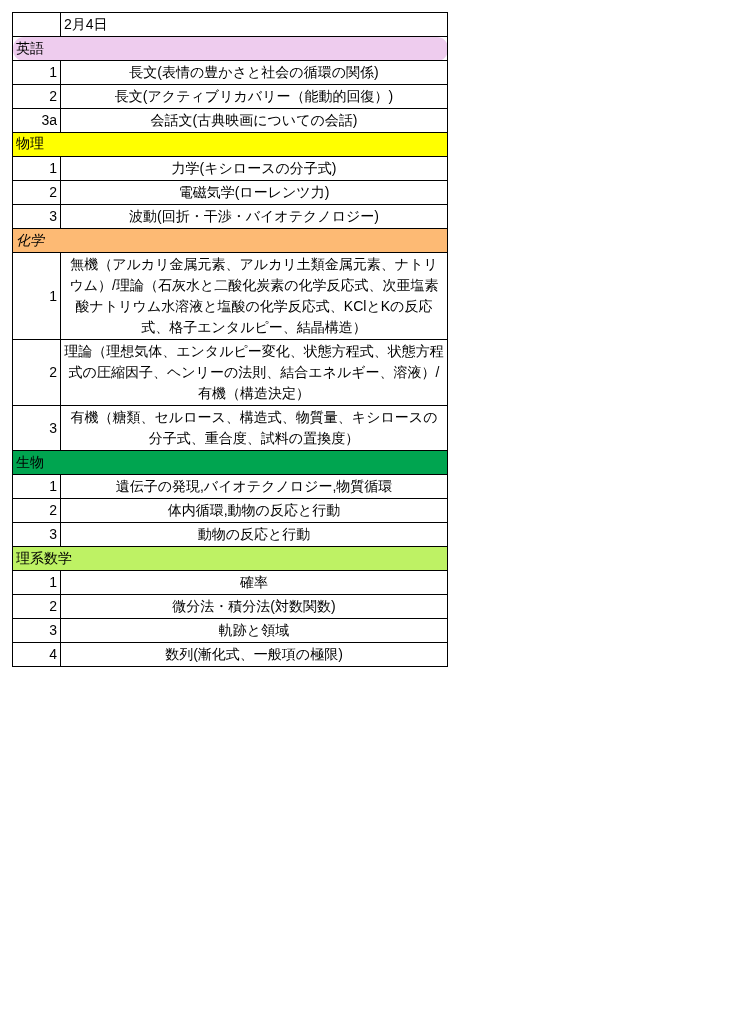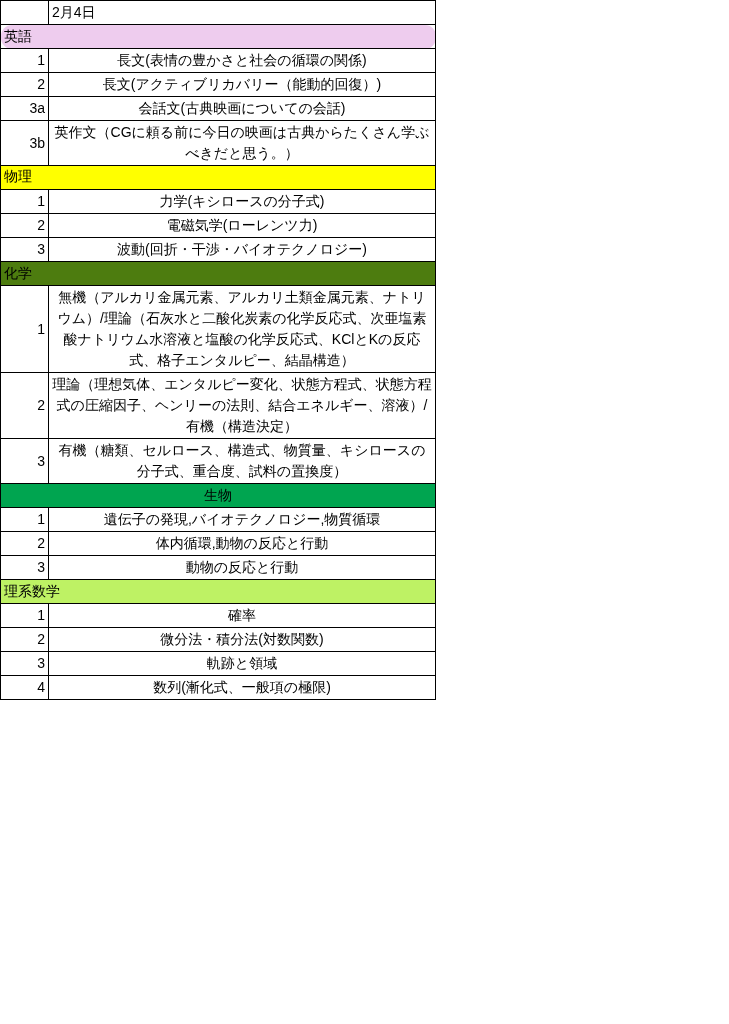--- a/index.html
+++ b/index.html
@@ -8,21 +8,21 @@
     background: #ffffff;
   }
   body {
     width: 729px;
     height: 1024px;
     font-family: "Liberation Sans", sans-serif;
     color: #000000;
   }
   .sheet {
     padding: 0;
-    margin: 0;
+    margin: 12px;
   }
   table.exam-table {
     border-collapse: collapse;
     table-layout: fixed;
     width: 435px;
     margin: 0;
   }
   table.exam-table td {
     border: 1px solid #000000;
     font-size: 14px;
@@ -45,22 +45,22 @@
   td.subject {
     font-weight: normal;
     text-align: left;
     padding-left: 3px;
   }
   .date-row td.body {
     text-align: left;
   }
   tr.subject-english td { background: #eeccee; border-radius: 11px; }
   tr.subject-physics td { background: #ffff00; font-family: Liberation Mono, monospace; }
-  tr.subject-chemistry td { background: #4d7c0f; }
-  tr.subject-biology td { background: #00a550; text-align: center; }
+  tr.subject-chemistry td { background: #fdba74; font-style: italic; }
+  tr.subject-biology td { background: #00a550; }
   tr.subject-math td { background: #bef264; }
   .tall { line-height: 1.55; }
 </style>
 </head>
 <body>
 
 <div class="sheet">
   <table class="exam-table">
     <colgroup>
       <col class="col-num">
@@ -80,24 +80,20 @@
         <td class="num">1</td>
         <td class="body">長文(表情の豊かさと社会の循環の関係)</td>
       </tr>
       <tr>
         <td class="num">2</td>
         <td class="body tall">長文(アクティブリカバリー（能動的回復）)</td>
       </tr>
       <tr>
         <td class="num">3a</td>
         <td class="body">会話文(古典映画についての会話)</td>
-      </tr>
-      <tr>
-        <td class="num">3b</td>
-        <td class="body tall">英作文（CGに頼る前に今日の映画は古典からたくさん学ぶべきだと思う。）</td>
       </tr>
 
       <tr class="subject-physics">
         <td class="subject" colspan="2">物理</td>
       </tr>
       <tr>
         <td class="num">1</td>
         <td class="body">力学(キシロースの分子式)</td>
       </tr>
       <tr>

